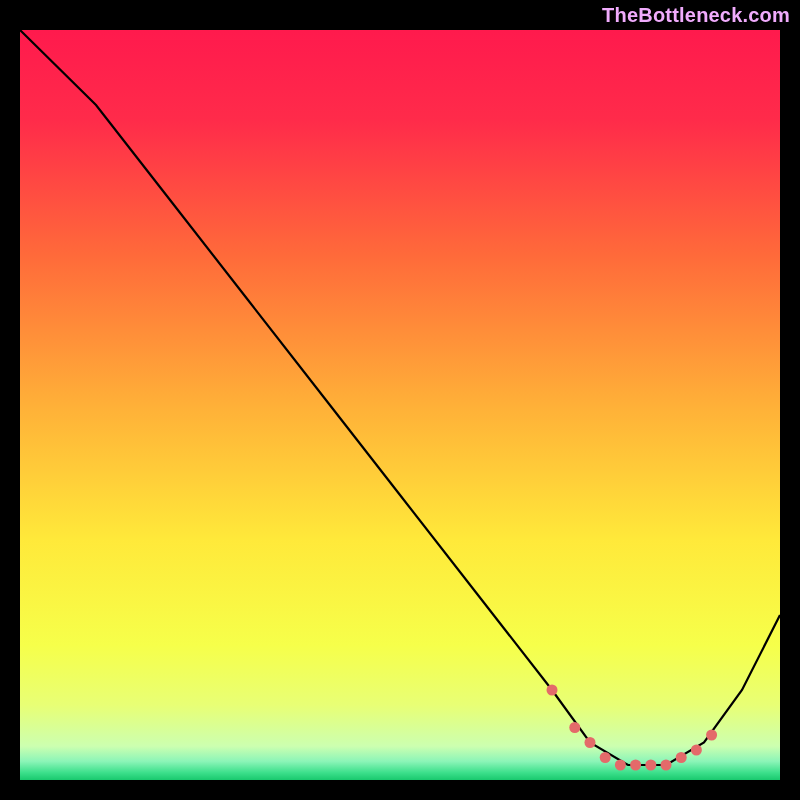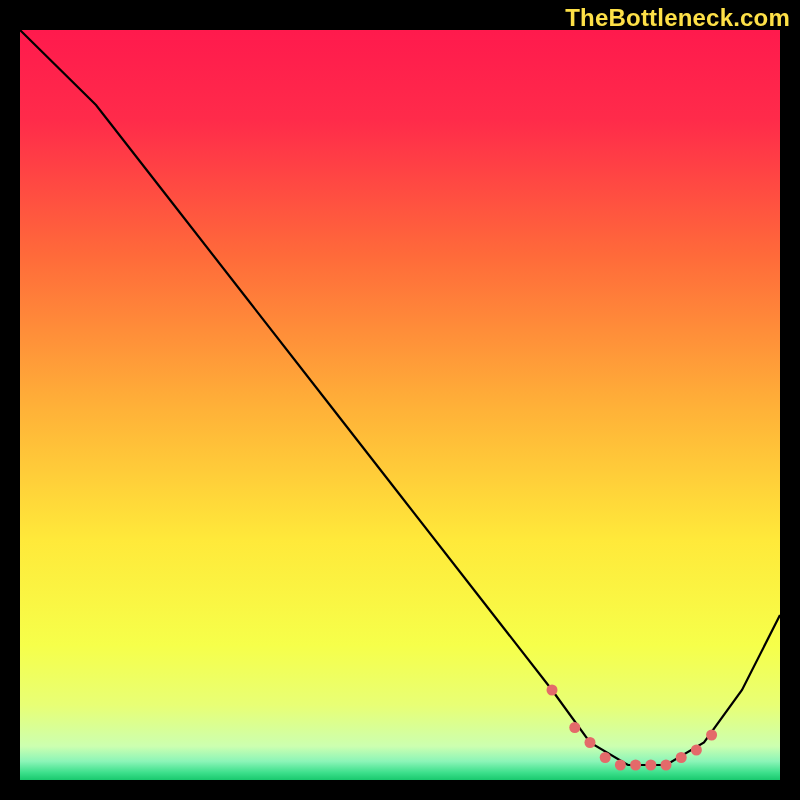--- a/index.html
+++ b/index.html
@@ -15,22 +15,22 @@
     position: absolute;
     top: 0; left: 0;
     width: 800px;
     height: 800px;
     background: #000;
   }
   .watermark {
     position: absolute;
     top: 4px;
     right: 10px;
-    color: #fde047;
-    font-size: 24px;
+    color: #f0abfc;
+    font-size: 20px;
     font-weight: 600;
     letter-spacing: 0.2px;
     user-select: none;
   }
   svg {
     position: absolute;
     top: 0; left: 0;
   }
 </style>
 </head>

